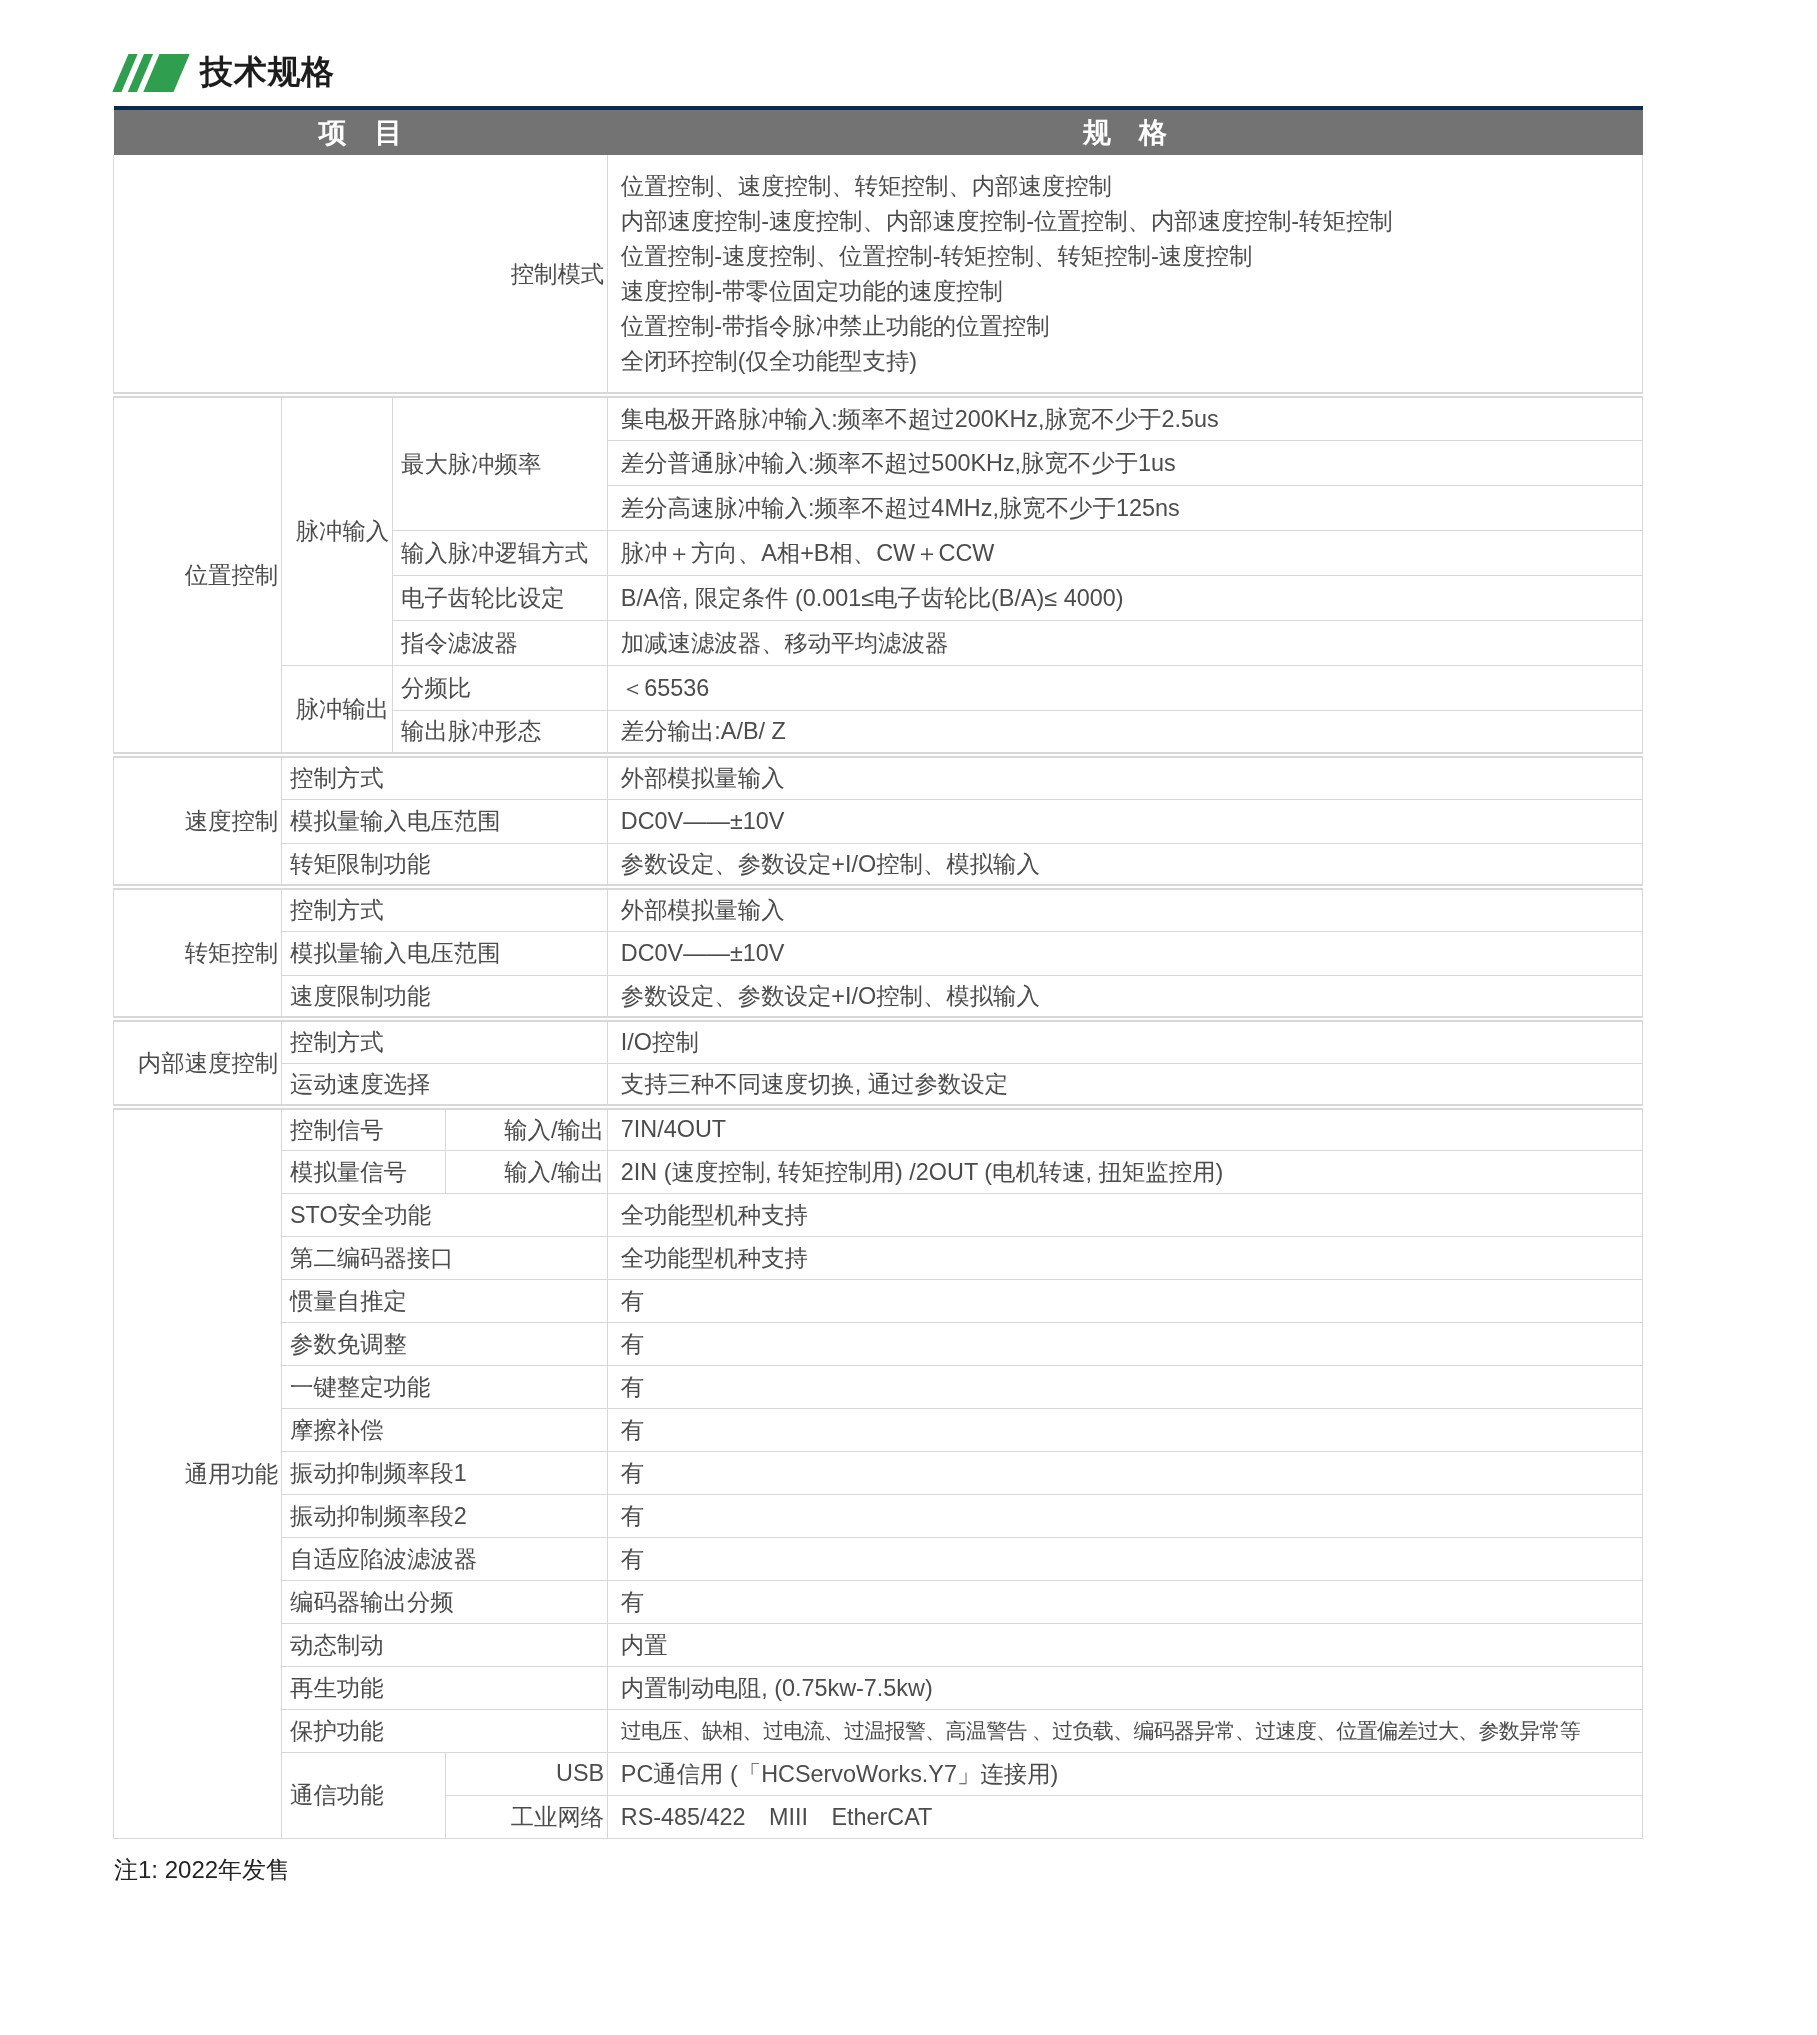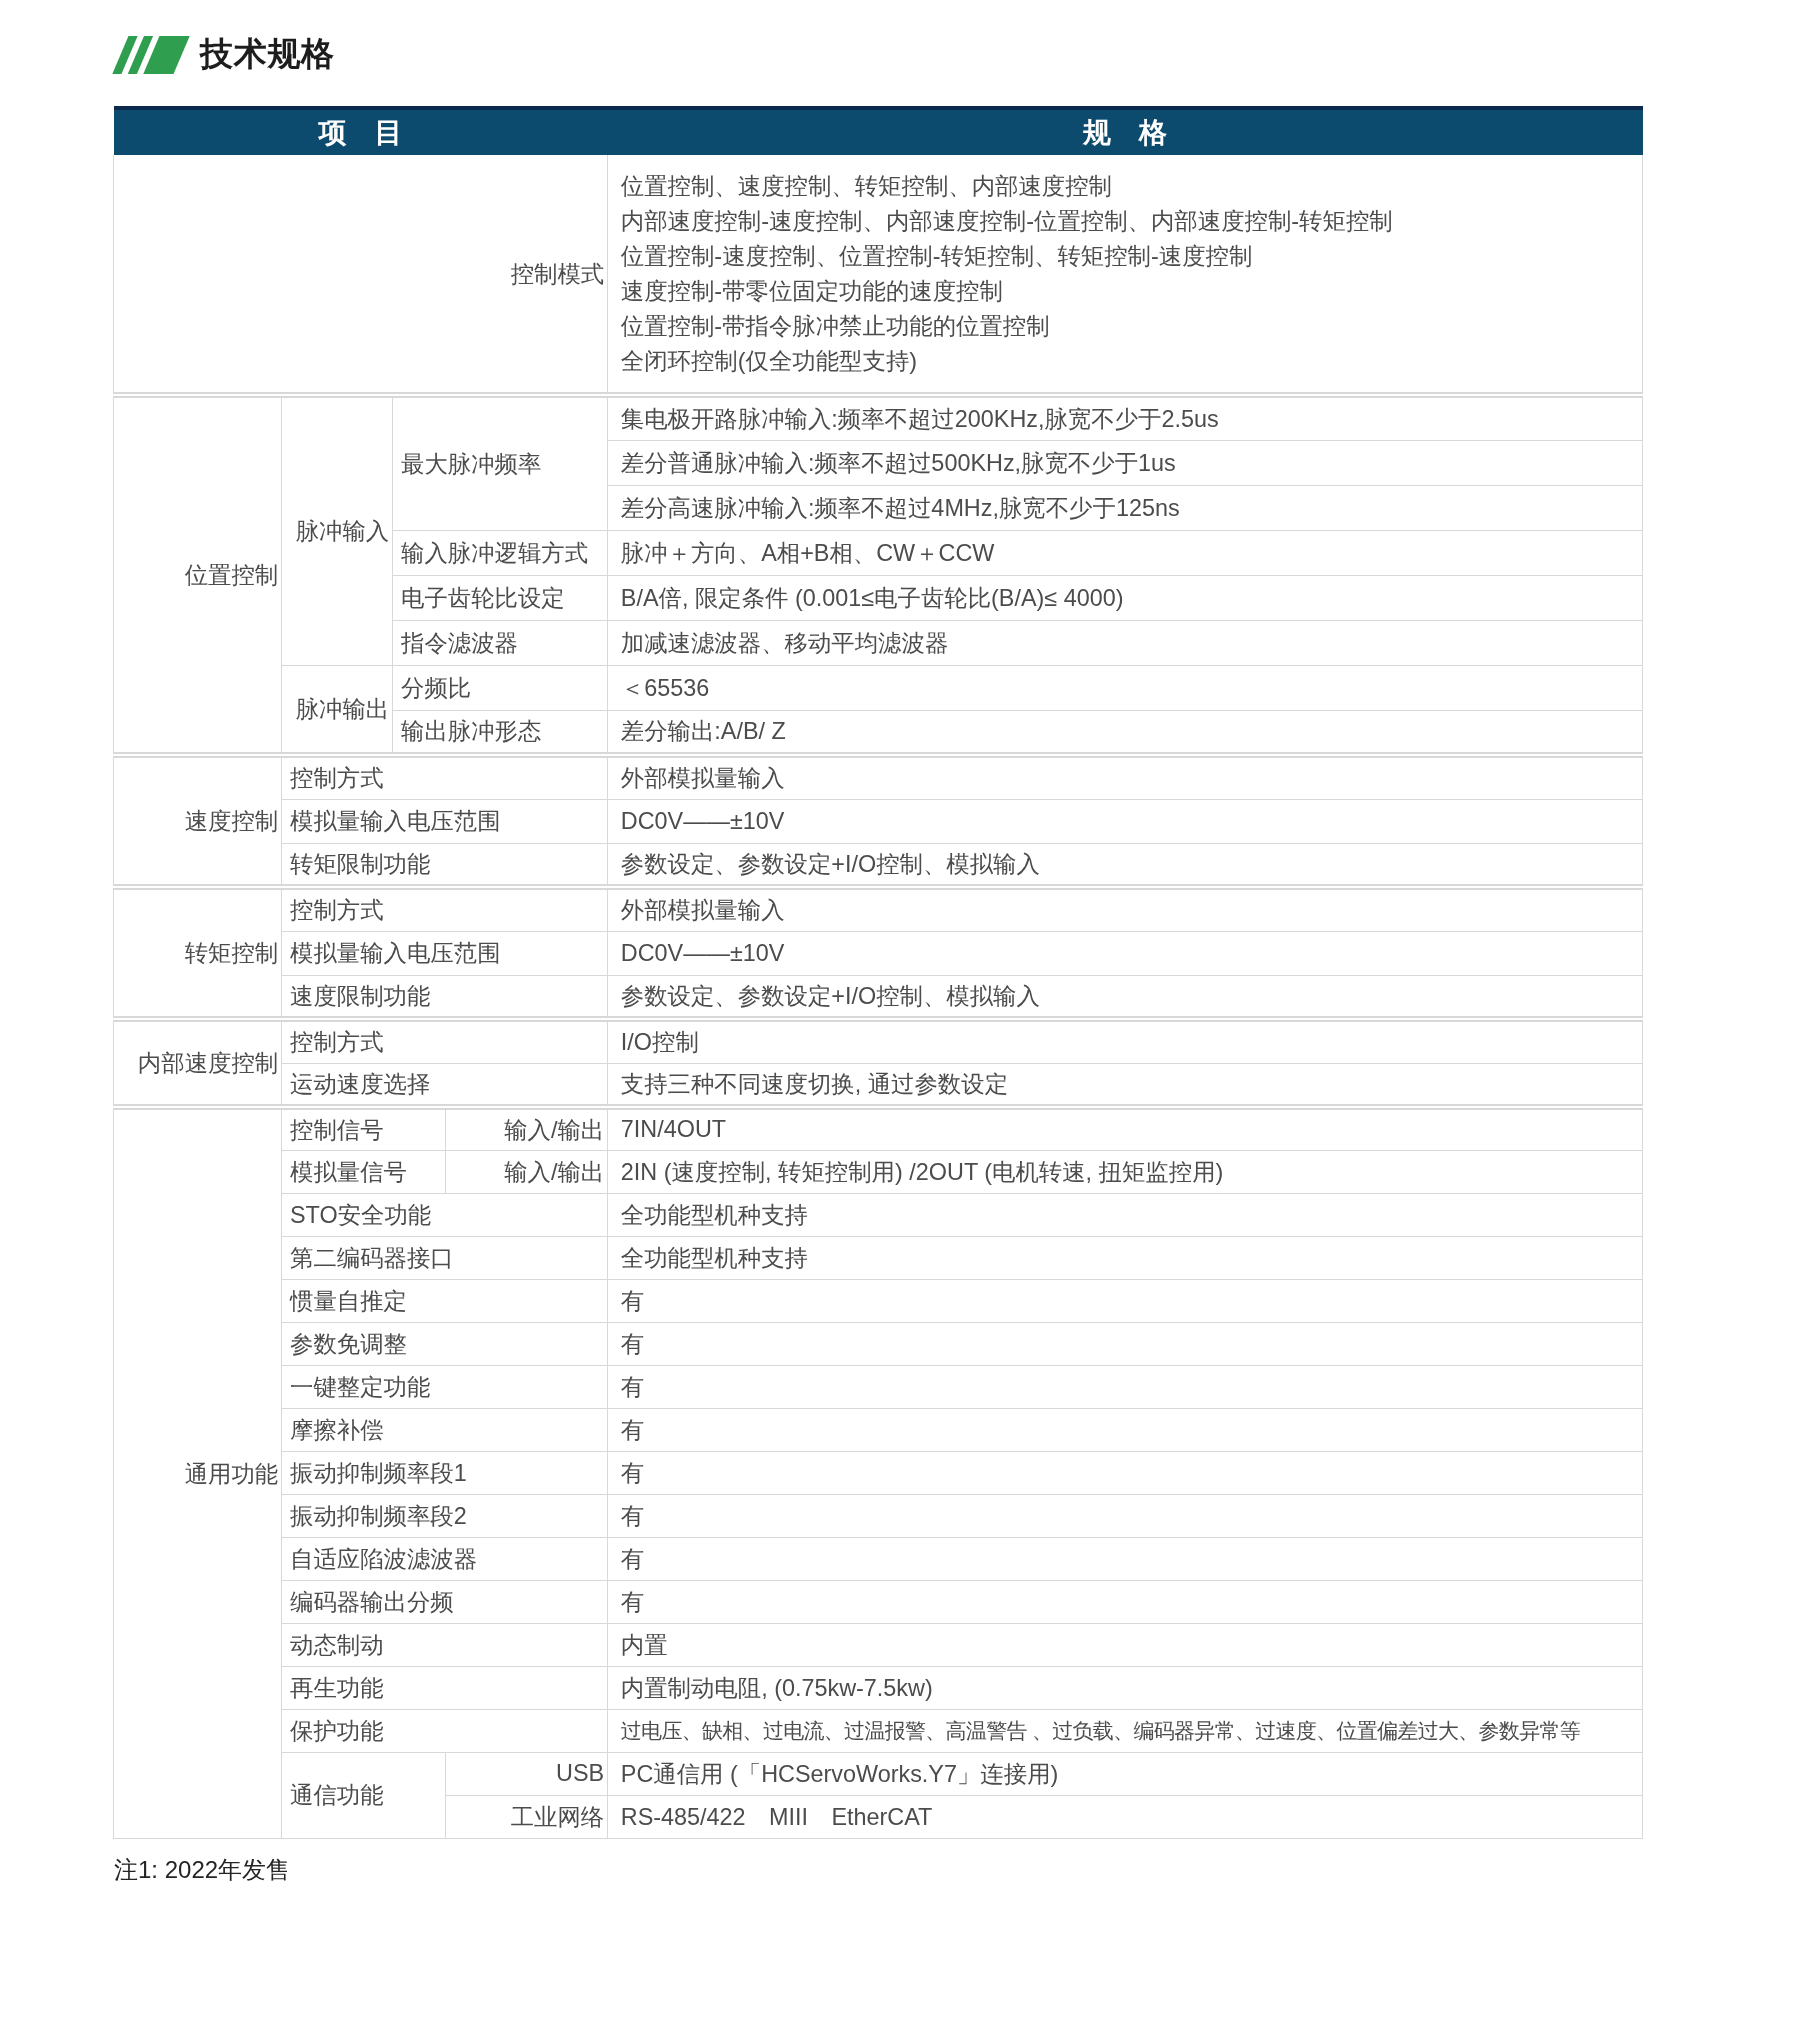--- a/index.html
+++ b/index.html
@@ -1,30 +1,30 @@
 <!DOCTYPE html>
 <html style="font-size:11.3px"><head>
 <meta charset="utf-8">
 <style>
   html,body{margin:0;padding:0;}
   body{
     width:1818px;height:2035px;position:relative;background:#ffffff;
     font-family:"Liberation Sans",sans-serif;
   }
   
-  .brand{position:absolute;left:112px;top:32px;display:flex;align-items:center;}
+  .brand{position:absolute;left:112px;top:50px;display:flex;align-items:center;}
   .brand svg{display:block;margin-right:10px;}
   .brand h1{margin:0;font-size:33px;font-weight:bold;color:#1d1d1d;letter-spacing:0.7px;}
 
   
   .tbl-wrap{position:absolute;left:113px;top:106px;}
   table.spec{border-collapse:collapse;table-layout:fixed;width:1529px;font-size:23.4px;color:#4c4c4c;}
   table.spec td{border:1.4px solid #d8d8d8;vertical-align:middle;background:#ffffff;
     overflow:hidden;white-space:nowrap;}
-  th.hdr{background:#0c4a6e;color:#ffffff;font-weight:bold;font-size:28px;
+  th.hdr{background:#737373;color:#ffffff;font-weight:bold;font-size:28px;
     border:none;border-top:4.3px solid #0c2a4e;height:43px;text-align:center;vertical-align:middle;}
   tr.hd{height:45px;}
   tr.cm{height:240px;}
   tr.rp{height:45px;}
   tr.rs{height:44px;}
   tr.rg{height:43px;}
   tr.cm td{border-top:none;}
   tr.sect td{border-top:6.4px double #d8d8d8;}
   td.ctr{text-align:right;padding:0 2.8px;}
   td.lbl{text-align:left;padding-left:8px;}

